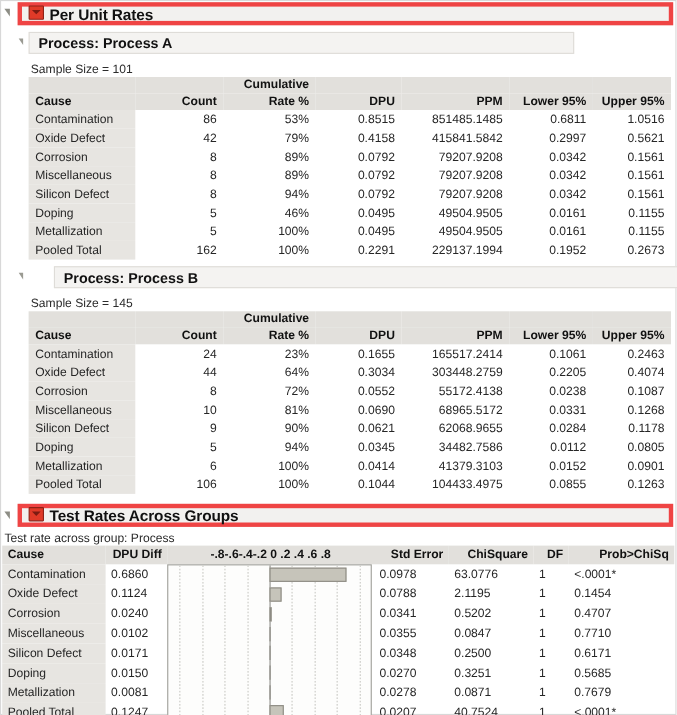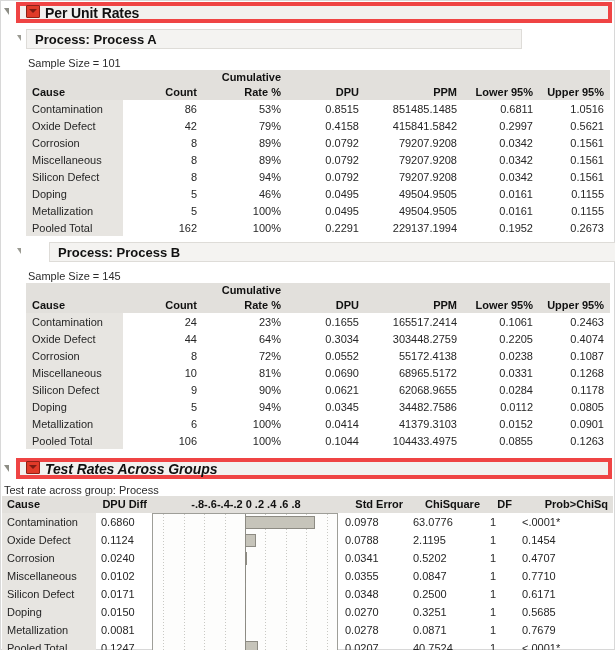--- a/index.html
+++ b/index.html
@@ -433,21 +433,21 @@
       <td>104433.4975</td>
       <td>0.0855</td>
       <td>0.1263</td>
     </tr>
   </tbody>
 </table>
 
 <div class="outtri" style="left:2px;top:462px;">
   <span class="tri"></span>
 </div>
-<div class="titlebar" style="left:16px;top:458px;width:596px;height:21px;font-style:italic;">
+<div class="titlebar" style="left:16px;top:458px;width:596px;height:21px;">
   <span class="redbox"></span>
   <span class="lbl">Test Rates Across Groups</span>
 </div>
 <div class="plaintext" style="left:4px;top:484px;">Test rate across group: Process</div>
 
 <table class="test" style="left:2px;top:496px;width:611px;">
   <colgroup>
     <col style="width:94px">
       <col style="width:56px">
       <col style="width:188px">

